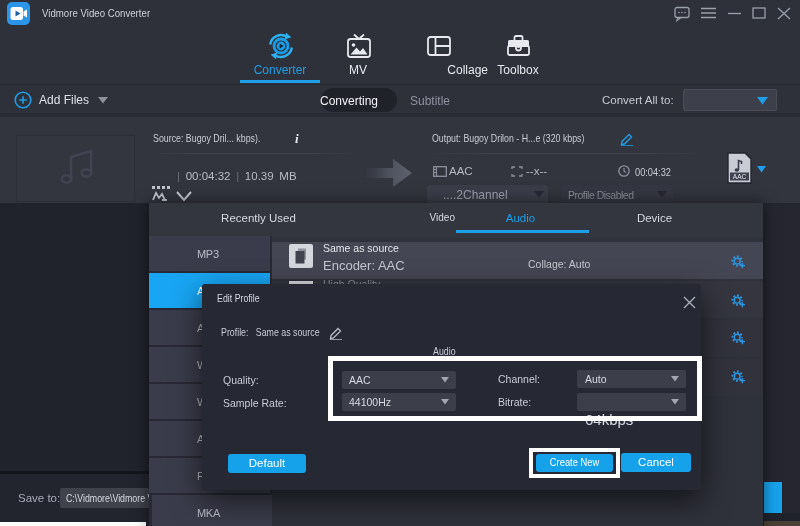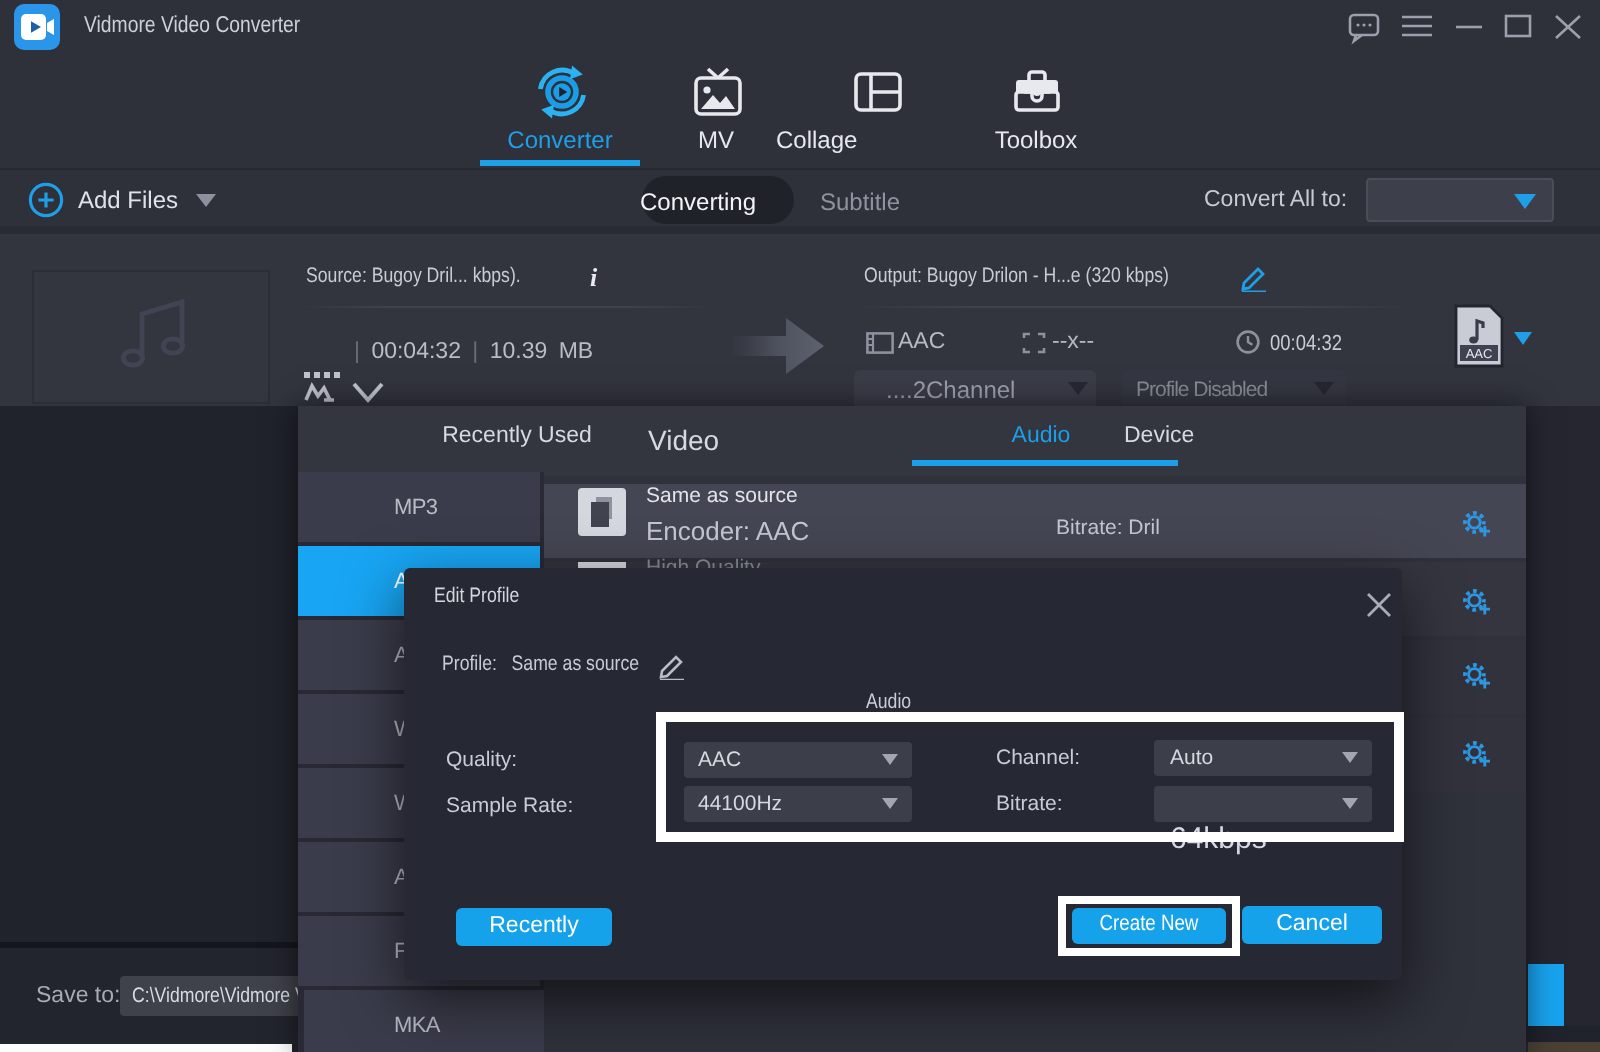--- a/index.html
+++ b/index.html
@@ -59,21 +59,21 @@
     <path d="M4.5 21.5 L10.5 14.5 L14 18.5 L17 15 L21.5 21.5 Z" fill="#e7e9ee"></path>
   </svg>
   <div class="abs txt" style="left:308px;top:63px;width:100px;text-align:center;color:#e6e8ee">MV</div>
 
   <svg class="abs" style="left:427px;top:36px" width="24" height="20" viewBox="0 0 24 20">
     <g stroke="#e7e9ee" stroke-width="1.8" fill="none">
       <rect x="1" y="1" width="22" height="18" rx="2.5"></rect>
       <path d="M8.5 1 V19 M8.5 10 H23"></path>
     </g>
   </svg>
-  <div class="abs txt" style="left:388px;top:63px;width:100px;text-align:left;color:#e6e8ee">Collage</div>
+  <div class="abs txt" style="left:388px;top:63px;width:100px;text-align:right;color:#e6e8ee">Collage</div>
 
   <svg class="abs" style="left:506px;top:33px" width="25" height="25" viewBox="0 0 25 25">
     <path d="M8.5 7 V4.5 a1.5 1.5 0 0 1 1.5 -1.5 h5 a1.5 1.5 0 0 1 1.5 1.5 V7" stroke="#e7e9ee" stroke-width="1.8" fill="none"></path>
     <path d="M2 8.5 a1.5 1.5 0 0 1 1.5-1.5 h18 a1.5 1.5 0 0 1 1.5 1.5 v4.5 h-21 Z" fill="#e7e9ee"></path>
     <rect x="2" y="13" width="21" height="9" rx="1.5" fill="none" stroke="#e7e9ee" stroke-width="1.8"></rect>
     <path d="M6 13 h4 v2 a2.5 2.5 0 0 0 5 0 v-2 h4" fill="none" stroke="#e7e9ee" stroke-width="1.8"></path>
     <circle cx="12.5" cy="13" r="2" fill="#e7e9ee"></circle>
   </svg>
   <div class="abs txt" style="left:468px;top:63px;width:100px;text-align:center;color:#e6e8ee">Toolbox</div>
 
@@ -189,23 +189,23 @@
 
   <div class="abs" style="left:0;top:522px;width:146px;height:4px;background:#fdfdfd"></div>
 
   <div class="abs" style="left:764px;top:482px;width:18px;height:31px;background:#18a3ee"></div>
   <div class="abs" style="left:764px;top:521px;width:36px;height:5px;background:#4a4034"></div>
 
   <div class="abs" style="left:149px;top:203px;width:614px;height:323px;background:#2f313b;box-shadow:0 0 14px rgba(0,0,0,0.55)"></div>
   <div class="abs" style="left:149px;top:203px;width:614px;height:35px;background:#33353f;"></div>
 
   <div class="abs txt" style="left:193px;top:212px;width:131px;text-align:center;font-size:11.5px;color:#d6d9e0">Recently Used</div>
-  <div class="abs txt" style="left:324px;top:212px;width:131px;text-align:left;font-size:14px;color:#d6d9e0">Video</div>
+  <div class="abs txt" style="left:324px;top:212px;width:131px;text-align:right;font-size:10px;color:#d6d9e0">Video</div>
   <div class="abs txt" style="left:455px;top:212px;width:131px;text-align:center;font-size:11.5px;color:#1b9fe8">Audio</div>
-  <div class="abs txt" style="left:562px;top:212px;width:131px;text-align:left;font-size:11.5px;color:#d6d9e0">Device</div>
+  <div class="abs txt" style="left:589px;top:212px;width:131px;text-align:center;font-size:11.5px;color:#d6d9e0">Device</div>
   <div class="abs" style="left:456px;top:230px;width:133px;height:3px;background:#1b9fe8"></div>
 
   <div class="abs" style="left:149px;top:236px;width:123px;height:290px;background:#282934"></div>
   <div class="abs" style="left:149px;top:236px;width:121px;height:35px;background:#3b3c4b"></div>
   <div class="abs txt" style="left:197px;top:248px;font-size:11px;letter-spacing:-0.3px;color:#b9bcc5">MP3</div>
   <div class="abs" style="left:149px;top:273px;width:121px;height:35px;background:#18a5f3"></div>
   <div class="abs txt" style="left:197px;top:285px;font-size:11px;letter-spacing:-0.3px;color:#fff">AAC</div>
   <div class="abs" style="left:149px;top:310px;width:121px;height:35px;background:#3b3c4b"></div>
   <div class="abs txt" style="left:197px;top:322px;font-size:11px;letter-spacing:-0.3px;color:#b9bcc5">AC3</div>
   <div class="abs" style="left:149px;top:347px;width:121px;height:35px;background:#3b3c4b"></div>
@@ -224,21 +224,21 @@
   <div class="abs" style="left:272px;top:320px;width:491px;height:37px;background:#31323c"></div>
   <div class="abs" style="left:272px;top:359px;width:491px;height:37px;background:#31323c"></div>
 
   <svg class="abs" style="left:289px;top:244px" width="24" height="24" viewBox="0 0 24 24">
     <rect x="0" y="0" width="24" height="24" rx="2" fill="#d4d7dd"></rect>
     <rect x="9" y="4.5" width="8" height="11" fill="#8e929d"></rect>
     <rect x="6.5" y="7" width="9" height="12.5" fill="#41444f"></rect>
   </svg>
   <div class="abs txt" style="left:323px;top:242px;font-size:10.5px;color:#e2e4ea">Same as source</div>
   <div class="abs txt" style="left:323px;top:258px;font-size:13px;color:#c3c6cf">Encoder: AAC</div>
-  <div class="abs txt" style="left:528px;top:258px;font-size:10.5px;color:#c3c6cf">Bitrate: Dril</div>
+  <div class="abs txt" style="left:528px;top:258px;font-size:10.5px;color:#c3c6cf">Collage: Auto</div>
 
   <svg class="abs" style="left:289px;top:281px" width="24" height="3" viewBox="0 0 24 3">
       <rect width="24" height="3" fill="#d4d7dd"></rect>
     </svg>
   <div class="abs txt" style="left:323px;top:278px;font-size:10.5px;color:#878b96">High Quality</div>
 
   <svg class="abs" style="left:731px;top:255px" width="15" height="15" viewBox="0 0 15 15">
       <circle cx="6.2" cy="6.2" r="2.9" fill="none" stroke="#2e97e2" stroke-width="1.4"></circle>
       <circle cx="6.2" cy="6.2" r="4.7" fill="none" stroke="#2e97e2" stroke-width="1.9" stroke-dasharray="1.9 1.8" stroke-dashoffset="0.9"></circle>
       <path d="M11.4 8 V13.2 M8.8 10.6 H14" stroke="#2e97e2" stroke-width="1.4"></path>
@@ -295,21 +295,21 @@
       <path d="M0 0 L8 0 L4 5.5 Z" fill="#a2a6b0"></path>
     </svg>
 
   <div class="abs" style="left:577px;top:393px;width:109px;height:18px;background:#3c3e4a;border-radius:2px"></div>
   <div class="abs txt" style="left:585px;top:411px;font-size:15px;color:#d6d9e0">64kbps</div>
   <svg class="abs" style="left:671px;top:399px" width="8" height="6" viewBox="0 0 8 6">
       <path d="M0 0 L8 0 L4 5.5 Z" fill="#a2a6b0"></path>
     </svg>
 
   <div class="abs" style="left:228px;top:454px;width:78px;height:19px;background:#16a2ea;border-radius:3px"></div>
-  <div class="abs txt" style="left:228px;top:457px;width:78px;text-align:center;font-size:11.5px;color:#fff">Recently</div>
+  <div class="abs txt" style="left:228px;top:457px;width:78px;text-align:center;font-size:11.5px;color:#fff">Default</div>
 
   <div class="abs" style="left:536px;top:454px;width:77px;height:18px;background:#16a2ea;border-radius:3px"></div>
   <div class="abs txt" style="left:536px;top:456px;width:77px;text-align:center;font-size:11px;transform:scaleX(0.85);color:#fff">Create New</div>
 
   <div class="abs" style="left:621px;top:453px;width:70px;height:19px;background:#16a2ea;border-radius:3px"></div>
   <div class="abs txt" style="left:621px;top:456px;width:70px;text-align:center;font-size:11.5px;color:#fff">Cancel</div>
 
   <div class="abs" style="left:328px;top:356px;width:374px;height:65px;border:5px solid #fff"></div>
   <div class="abs" style="left:529px;top:448px;width:91px;height:30px;border:4px solid #fff"></div>
 

